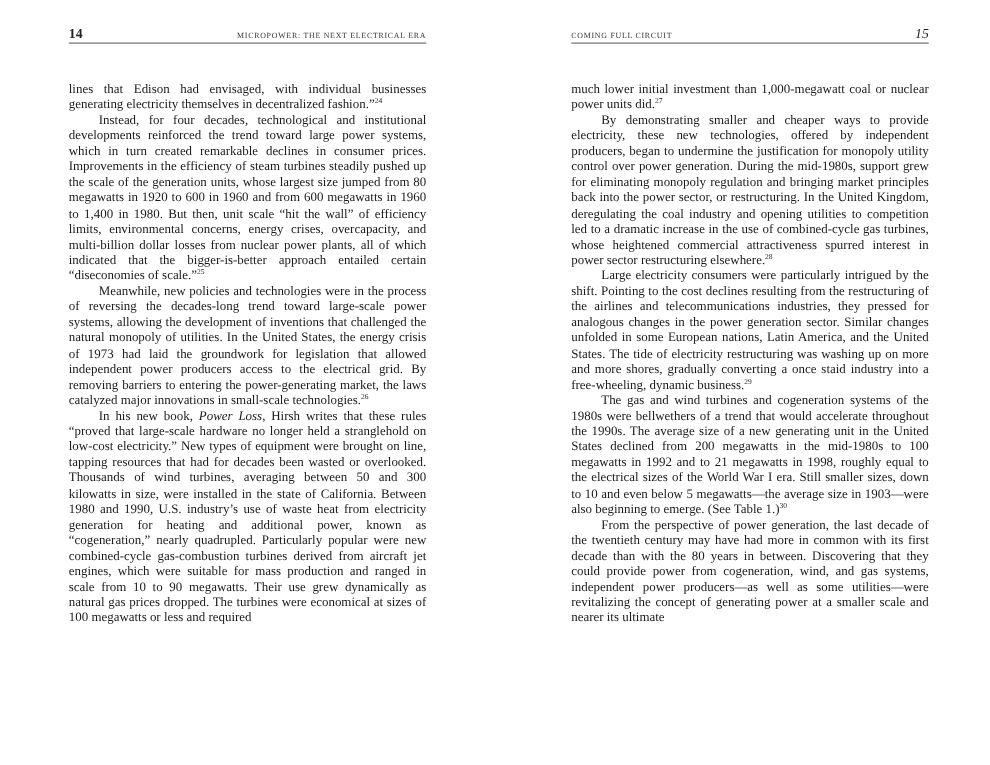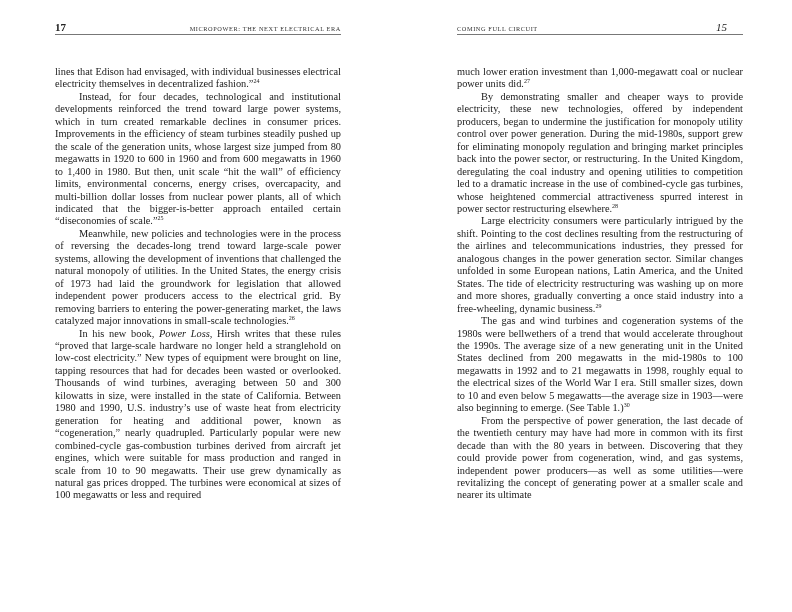--- a/index.html
+++ b/index.html
@@ -9,21 +9,21 @@
   }
   .page { position: absolute; top: 0; width: 286px; }
   .page.left { left: 55px; }
   .page.right { left: 457px; }
   .header {
     position: absolute; top: 22px; left: 0; width: 286px; height: 12px;
     border-bottom: 1.4px solid #777;
   }
   .pnum { position: absolute; bottom: 1px; font-family: "Liberation Serif", serif; font-size: 11px; font-weight: bold; color: #222; }
   .left .pnum { left: 0; }
-  .right .pnum { right: 16px; font-weight: normal; font-style: italic; }
+  .right .pnum { right: 0; font-weight: normal; font-style: italic; }
   .running {
     position: absolute; bottom: 2px; font-family: "Liberation Serif", serif;
     font-size: 6.3px; letter-spacing: 0.6px; text-transform: uppercase; color: #333;
   }
   .left .running { right: 0; }
   .right .running { left: 0; }
   .body {
     position: absolute; top: 66px; left: 0; width: 286px;
     font-family: "Liberation Serif", serif; font-size: 10.35px; line-height: 12.45px;
     text-align: justify; hyphens: manual;
@@ -31,36 +31,36 @@
   .body p { margin: 0; text-indent: 0; }
   .body p.indent { text-indent: 24px; }
   sup { font-size: 6px; line-height: 0; vertical-align: 4px; }
   em { }
 </style>
 </head>
 <body>
 
 <div class="page left">
   <div class="header">
-    <span class="pnum">17</span>
+    <span class="pnum">14</span>
     <span class="running">Micropower: The Next Electrical Era</span>
   </div>
   <div class="body">
-    <p><span>lines that Edison had envisaged, with individual businesses electrical electricity themselves in decentralized fashion.”</span><sup>24</sup></p>
+    <p><span>lines that Edison had envisaged, with individual businesses generating electricity themselves in decentralized fashion.”</span><sup>24</sup></p>
     <p class="indent"><span>Instead, for four decades, technological and institution­al developments reinforced the trend toward large power sys­tems, which in turn created remarkable declines in consumer prices. Improvements in the efficiency of steam turbines steadily pushed up the scale of the generation units, whose largest size jumped from 80 megawatts in 1920 to 600 in 1960 and from 600 megawatts in 1960 to 1,400 in 1980. But then, unit scale “hit the wall” of efficiency limits, environ­mental concerns, energy crises, overcapacity, and multi-bil­lion dollar losses from nuclear power plants, all of which indicated that the bigger-is-better approach entailed certain “diseconomies of scale.”</span><sup>25</sup></p>
     <p class="indent"><span>Meanwhile, new policies and technologies were in the process of reversing the decades-long trend toward large-scale power systems, allowing the development of inven­tions that challenged the natural monopoly of utilities. In the United States, the energy crisis of 1973 had laid the groundwork for legislation that allowed independent power producers access to the electrical grid. By removing barriers to entering the power-generating market, the laws catalyzed major innovations in small-scale technologies.</span><sup>26</sup></p>
     <p class="indent"><span>In his new book, </span><em>Power Loss</em><span>, Hirsh writes that these rules “proved that large-scale hardware no longer held a stranglehold on low-cost electricity.” New types of equip­ment were brought on line, tapping resources that had for decades been wasted or overlooked. Thousands of wind tur­bines, averaging between 50 and 300 kilowatts in size, were installed in the state of California. Between 1980 and 1990, U.S. industry’s use of waste heat from electricity generation for heating and additional power, known as “cogeneration,” nearly quadrupled. Particularly popular were new combined-cycle gas-combustion turbines derived from aircraft jet engines, which were suitable for mass production and ranged in scale from 10 to 90 megawatts. Their use grew dynamically as natural gas prices dropped. The turbines were economical at sizes of 100 megawatts or less and required</span></p>
   </div>
 </div>
 
 <div class="page right">
   <div class="header">
     <span class="running">Coming Full Circuit</span>
     <span class="pnum">15</span>
   </div>
   <div class="body">
-    <p><span>much lower eration investment than 1,000-megawatt coal or nuclear power units did.</span><sup>27</sup></p>
+    <p><span>much lower initial investment than 1,000-megawatt coal or nuclear power units did.</span><sup>27</sup></p>
     <p class="indent"><span>By demonstrating smaller and cheaper ways to provide electricity, these new technologies, offered by independent producers, began to undermine the justification for monop­oly utility control over power generation. During the mid-1980s, support grew for eliminating monopoly regulation and bringing market principles back into the power sector, or restructuring. In the United Kingdom, deregulating the coal industry and opening utilities to competition led to a dra­matic increase in the use of combined-cycle gas turbines, whose heightened commercial attractiveness spurred interest in power sector restructuring elsewhere.</span><sup>28</sup></p>
     <p class="indent"><span>Large electricity consumers were particularly intrigued by the shift. Pointing to the cost declines resulting from the restructuring of the airlines and telecommunications indus­tries, they pressed for analogous changes in the power gen­eration sector. Similar changes unfolded in some European nations, Latin America, and the United States. The tide of electricity restructuring was washing up on more and more shores, gradually converting a once staid industry into a free-wheeling, dynamic business.</span><sup>29</sup></p>
     <p class="indent"><span>The gas and wind turbines and cogeneration systems of the 1980s were bellwethers of a trend that would accelerate throughout the 1990s. The average size of a new generating unit in the United States declined from 200 megawatts in the mid-1980s to 100 megawatts in 1992 and to 21 megawatts in 1998, roughly equal to the electrical sizes of the World War I era. Still smaller sizes, down to 10 and even below 5 megawatts—the average size in 1903—were also beginning to emerge. (See Table 1.)</span><sup>30</sup></p>
     <p class="indent"><span>From the perspective of power generation, the last decade of the twentieth century may have had more in com­mon with its first decade than with the 80 years in between. Discovering that they could provide power from cogenera­tion, wind, and gas systems, independent power producers—as well as some utilities—were revitalizing the concept of generating power at a smaller scale and nearer its ultimate</span></p>
   </div>
 </div>
 
 </body></html>

